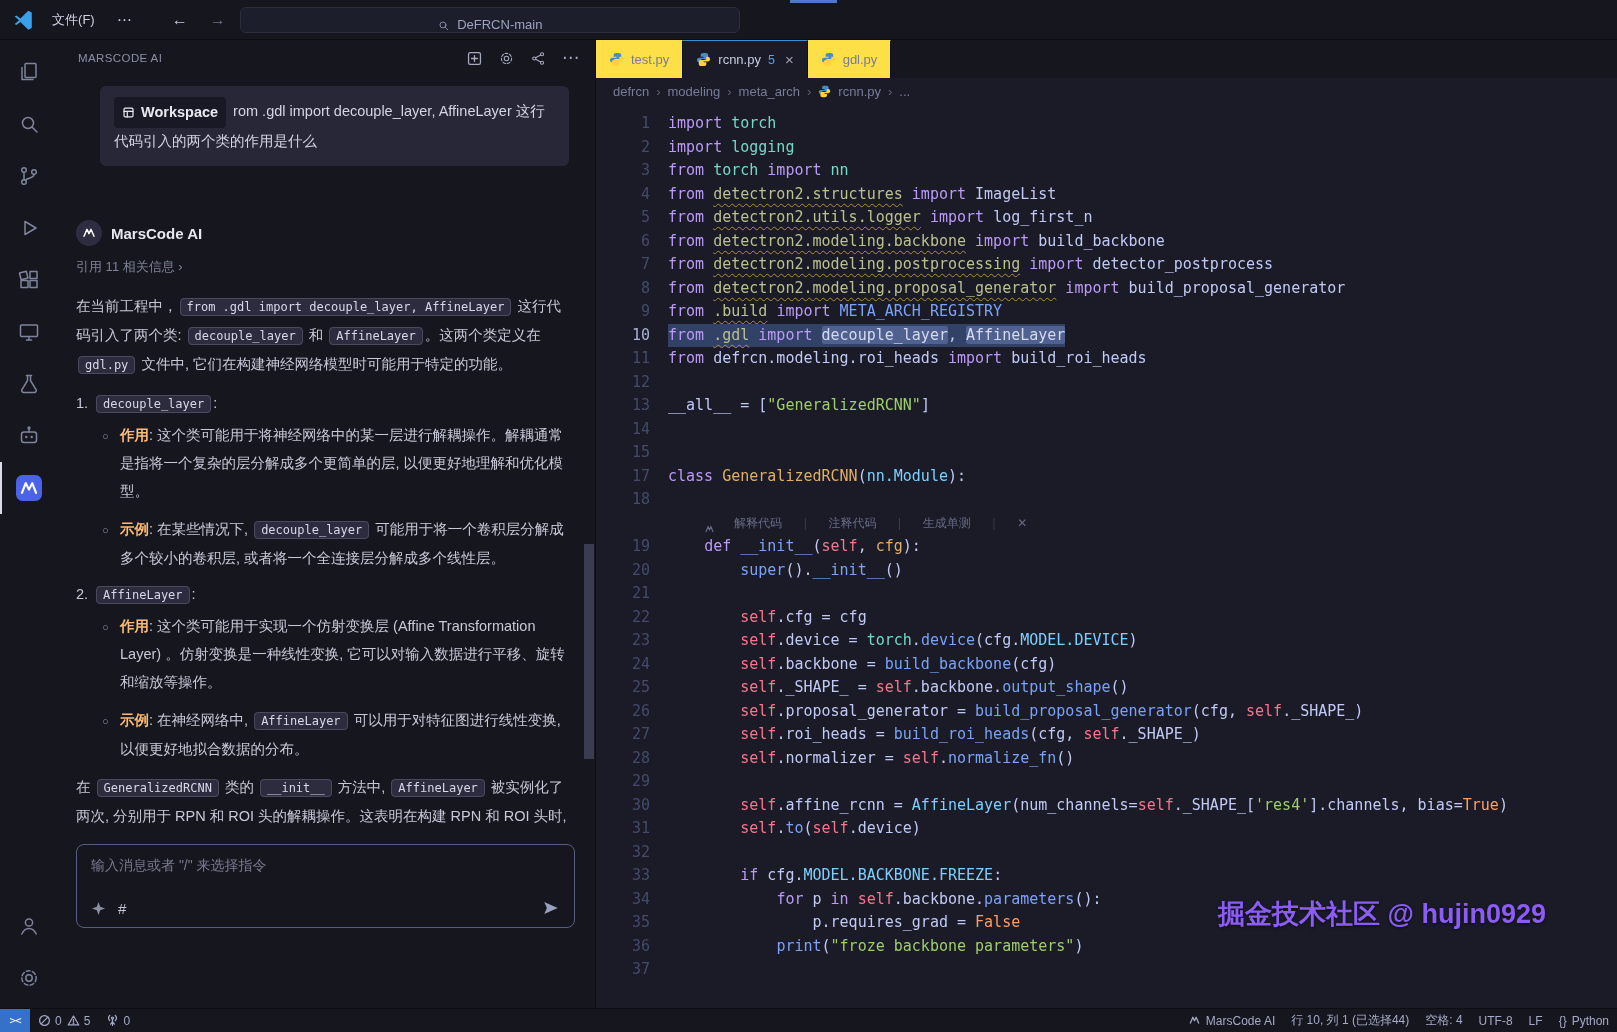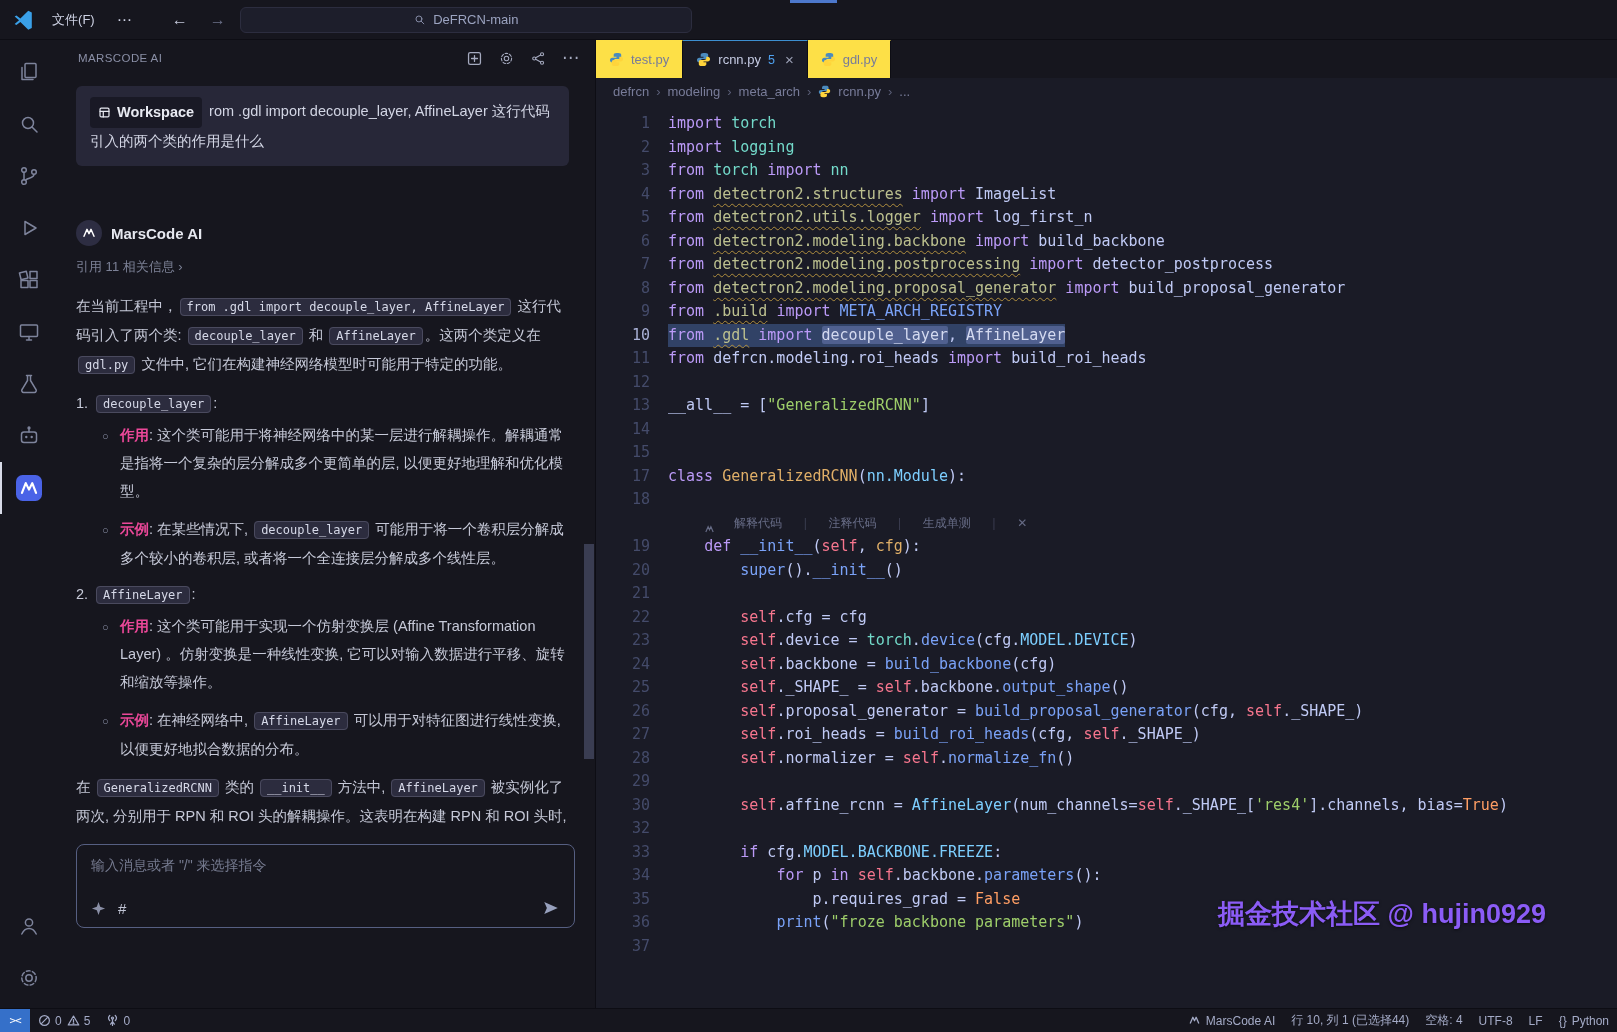--- a/index.html
+++ b/index.html
@@ -7,53 +7,53 @@
   body { background:#1a1b26; font-family:"Liberation Sans","DejaVu Sans",sans-serif; color:#c0caf5; position:relative; }
 
   
   .titlebar { height:40px; background:#16161e; border-bottom:1px solid #0d0d14; display:flex; align-items:center; }
   .vslogo { margin:0 8px 0 12px; display:flex; }
   .menubar { display:flex; height:100%; align-items:center;flex-direction:column; }
   .menu-item { padding:0 9px; font-size:13px; color:#cdd1e3; line-height:40px; cursor:default; }
   .menu-more { padding:0 12px; color:#cdd1e3; font-size:15px; }
   .navarrows { display:flex; gap:22px; margin:0 14px 0 28px; font-size:16px; color:#c3c7d9; }
   .navarrows .fwd { color:#6b7089; }
-  .searchbox { width:452px; height:26px; background:#1d1e2b; border:1px solid #2c2d3f; border-radius:6px;
-    display:flex; align-items:center; justify-content:center; gap:7px; color:#9ba3c0; font-size:13px; }
+  .searchbox { width:500px; height:26px; background:#1d1e2b; border:1px solid #2c2d3f; border-radius:6px;
+    display:flex; align-items:flex-end; justify-content:center; gap:7px; color:#9ba3c0; font-size:13px; }
   .top-accent { position:absolute; top:0; left:790px; width:47px; height:3px; background:#4d78cc; }
 
   
   .main { display:flex; height:968px; }
 
   
   .activitybar { width:56px; background:#16161e; display:flex; flex-direction:column; align-items:center; padding:6px 0 4px 0; flex:none; }
   .slot { width:56px; height:52px; display:flex; align-items:center; justify-content:center; color:#7e849c; border-left:2px solid transparent; }
   .slot.active { border-left-color:#d8dbe8; color:#d8dbe8; }
   .ab-bottom { margin-top:auto; display:flex; flex-direction:column; align-items:center; }
   .i { stroke:currentColor; fill:none; stroke-width:1.5; stroke-linecap:round; stroke-linejoin:round; }
 
   
   .panel { width:540px; background:#16161e; border-right:1px solid #0d0d14; display:flex; flex-direction:column; flex:none; }
   .panel-header { height:36px; display:flex; align-items:center; padding:0 16px 0 22px; flex:none; }
   .panel-title { font-size:11.5px; letter-spacing:.4px; color:#8a8fa6; flex:1; }
   .panel-icons { display:flex; gap:15px; color:#a5aabf; align-items:center; }
   .chat { flex:1; overflow:hidden; padding:10px 26px 0 20px; position:relative; }
-  .bubble { background:#272738; border-radius:6px; padding:11px 14px; color:#d2d5e4; font-size:14.5px; line-height:27px; }
+  .bubble { background:#272738; border-radius:6px; padding:11px 14px; color:#d2d5e4; font-size:14.5px; line-height:27px;margin-left:24px; }
   .ws-badge { display:inline-flex; align-items:center; gap:6px; background:#191925; border-radius:4px; padding:2px 8px; font-weight:bold; color:#e8eaf2; margin-right:7px; vertical-align:middle; }
   .resp-head { display:flex; align-items:center; gap:9px; margin-top:54px; }
   .avatar { width:26px; height:26px; border-radius:50%; background:#2d2d42; display:flex; align-items:center; justify-content:center; }
   .resp-name { font-weight:bold; color:#e6e8f0; font-size:15px; }
   .citation { color:#7c8196; font-size:13px; margin:12px 0 16px 0; }
   .msg-p { color:#c6c9d8; font-size:14.5px; line-height:28px; margin-bottom:16px; }
   .msg-item { margin:14px 0 10px 0; color:#c6c9d8; font-size:14.5px; }
   .inum { margin-right:6px; }
   .msg-li { position:relative; margin:0 0 10px 26px; padding-left:18px; line-height:28px; font-size:14.5px; color:#c6c9d8; }
   .bullet { position:absolute; left:0; top:1px; font-size:11px; color:#8a8fa6; }
   .chip { font-family:"DejaVu Sans Mono",monospace; font-size:12px; background:#2c2c3e; border:1px solid #4a4a5e; border-radius:4px; padding:1px 6px; color:#d6d9e8; margin:0 2px; white-space:nowrap; }
-  .bold { font-weight:bold; color:#ec4899;font-family:Liberation Serif, serif; }
+  .bold { font-weight:bold; color:#fdba74;font-family:Liberation Serif, serif; }
   .scroll-thumb { position:absolute; right:1px; top:468px; width:10px; height:215px; background:#3a3d52; }
   .inputbox { margin:10px 20px 80px 20px; border:1px solid #565f82; border-radius:8px; padding:12px 14px 10px 14px; flex:none; }
   .placeholder { color:#767b90; font-size:14px; margin-bottom:24px; }
   .input-row { display:flex; align-items:center; justify-content:space-between; color:#8a8fa6; }
   .input-left { display:flex; align-items:center; gap:12px; }
   .hash { font-size:15px; color:#c0c4d4; }
 
   
   .editor { flex:1; background:#1a1b26; display:flex; flex-direction:column; min-width:0; }
   .tabbar { height:38px; background:#16161e; display:flex; flex:none; }
@@ -430,20 +430,24 @@
           <div class="lc"><span class="t-w">        </span><span class="t-r">self</span><span class="t-w">.normalizer = </span><span class="t-r">self</span><span class="t-w">.</span><span class="t-f">normalize_fn</span><span class="t-w">()</span></div>
         </div>
         <div class="crow">
           <div class="gutter">29</div>
         </div>
         <div class="crow">
           <div class="gutter">30</div>
           <div class="lc"><span class="t-w">        </span><span class="t-r">self</span><span class="t-w">.affine_rcnn = </span><span class="t-c">AffineLayer</span><span class="t-w">(num_channels=</span><span class="t-r">self</span><span class="t-w">._SHAPE_[</span><span class="t-s">'res4'</span><span class="t-w">].channels, bias=</span><span class="t-o">True</span><span class="t-w">)</span></div>
         </div>
         <div class="crow">
+          <div class="gutter">31</div>
+          <div class="lc"><span class="t-w">        </span><span class="t-r">self</span><span class="t-w">.</span><span class="t-f">to</span><span class="t-w">(</span><span class="t-r">self</span><span class="t-w">.device)</span></div>
+        </div>
+        <div class="crow">
           <div class="gutter">32</div>
           <div class="lc"></div>
         </div>
         <div class="crow">
           <div class="gutter">33</div>
           <div class="lc"><span class="t-w">        </span><span class="t-k">if</span><span class="t-w"> cfg.</span><span class="t-c">MODEL.BACKBONE.FREEZE</span><span class="t-w">:</span></div>
         </div>
         <div class="crow">
           <div class="gutter">34</div>
           <div class="lc"><span class="t-w">            </span><span class="t-k">for</span><span class="t-w"> p </span><span class="t-k">in</span><span class="t-w"> </span><span class="t-r">self</span><span class="t-w">.backbone.</span><span class="t-f">parameters</span><span class="t-w">():</span></div>

